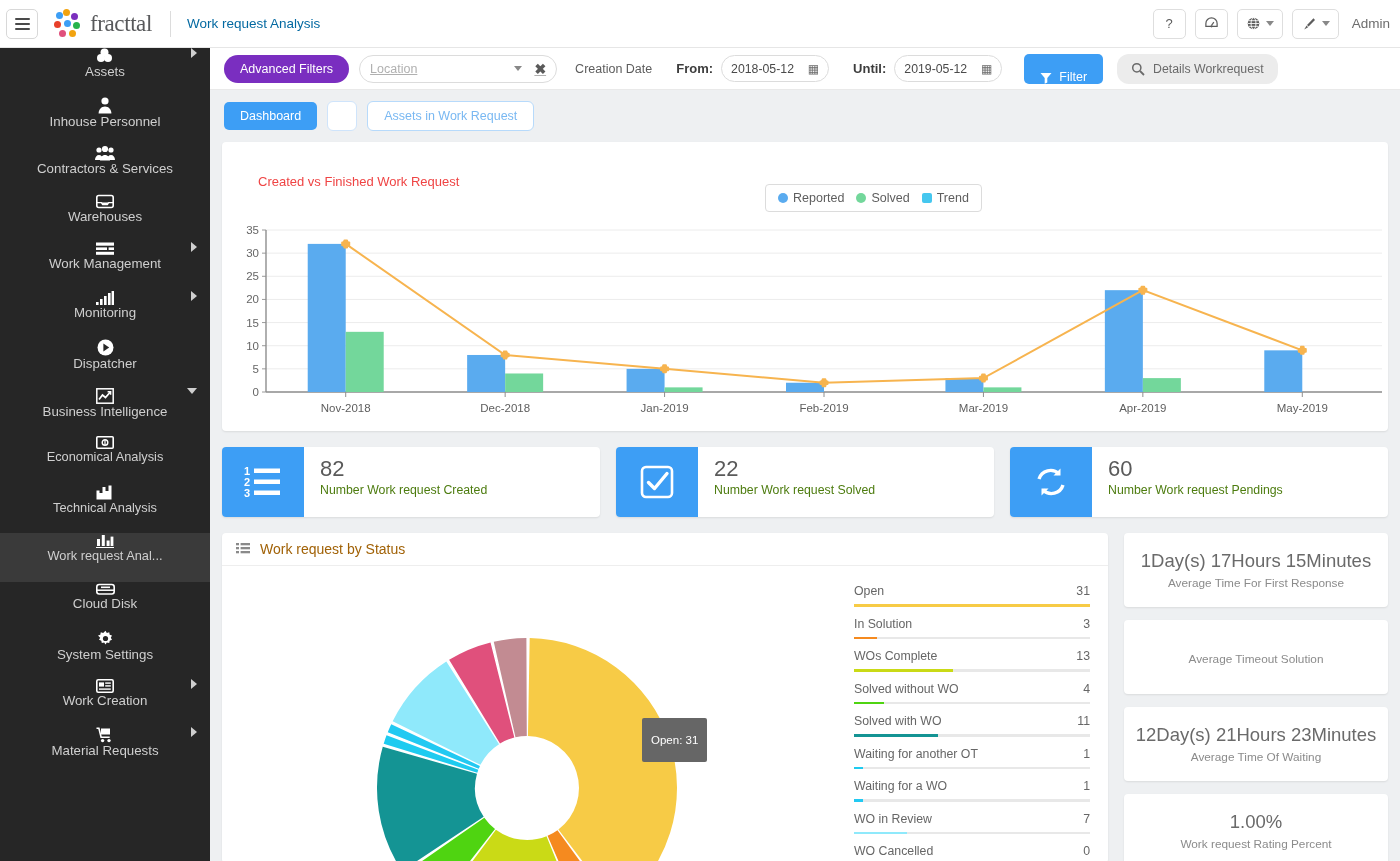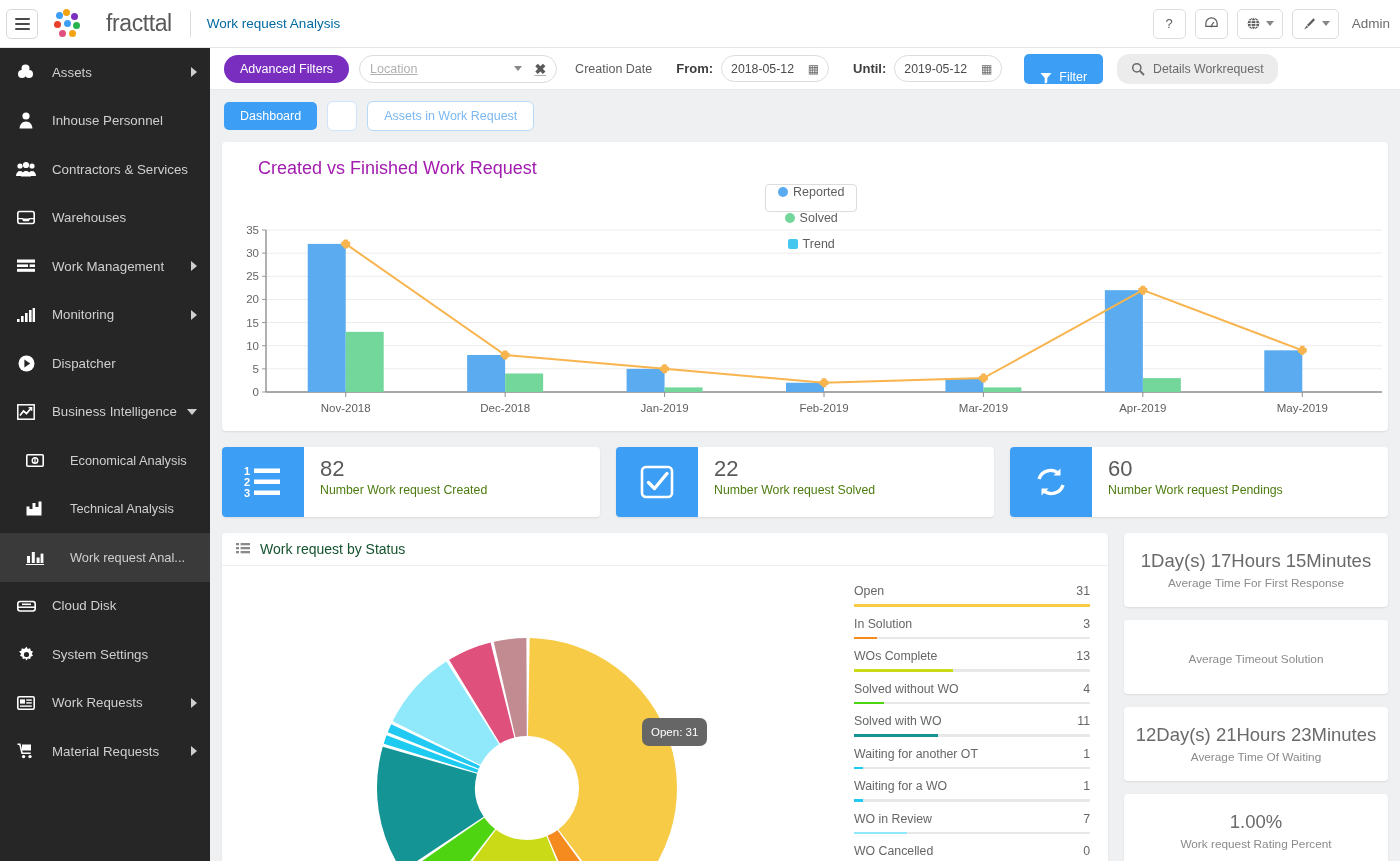--- a/index.html
+++ b/index.html
@@ -21,22 +21,22 @@
     border-radius: 5px; background: #fff; display: flex; flex-direction: column;
     align-items: center; justify-content: center; gap: 3px; cursor: pointer;
   }
   .hamburger span { display: block; width: 15px; height: 2px; background: #4a4a4a; border-radius: 1px; }
   .brand { display: flex; align-items: center; margin-left: 14px; }
   .brand-logo { width: 30px; height: 30px; position: relative; }
   .brand-logo i {
     position: absolute; width: 7px; height: 7px; border-radius: 50%;
   }
   .brand-text {
-    font-size: 23px; color: #58595b; margin-left: 24px; letter-spacing: -0.4px;
-    font-family: Liberation Sans, sans-serif; font-weight: 400;
+    font-size: 23px; color: #58595b; margin-left: 8px; letter-spacing: -0.4px;
+    font-family: Liberation Serif, serif; font-weight: 400;
   }
   .tb-divider { width: 1px; height: 26px; background: #dcdcdc; margin-left: 18px; }
   .tb-title { font-size: 13.5px; color: #0369a1; margin-left: 16px; }
   .tb-right { margin-left: auto; display: flex; align-items: center; padding-right: 0px; }
   .tb-btn {
     height: 30px; min-width: 33px; border: 1px solid #dedede; border-radius: 5px;
     background: #fff; display: flex; align-items: center; justify-content: center;
     margin-right: 9px; color: #5c5c5c; font-size: 13px; cursor: pointer; padding: 0 8px;
     gap: 5px;
   }
@@ -46,21 +46,21 @@
   }
   .tb-user { font-size: 13.5px; color: #6d6d6d; margin-left: 4px; margin-right: 10px;}
 
   
   .sidebar {
     position: absolute; top: 48px; left: 0; width: 210px; height: 813px;
     background: #262626; overflow: hidden; z-index: 15;
   }
   .nav-item {
     height: 48.5px; display: flex; align-items: center; color: #cfcfcf;
-    font-size: 13.3px; cursor: pointer; position: relative;
+    font-size: 13.3px; cursor: pointer; position: relative; flex-direction: column;
   }
   .nav-item .ico {
     width: 52px; display: flex; align-items: center; justify-content: center;
     color: #ffffff; flex: none;
   }
   .nav-item.sub .ico { width: 70px; margin-left: 0; }
   .nav-item.sub { font-size: 12.8px; color: #cfcfcf; }
   .nav-item.active { background: #3a3a3a; }
   .nav-arrow {
     position: absolute; right: 13px; width: 0; height: 0;
@@ -122,25 +122,25 @@
   }
   .tab-ghost {
     border: 1px solid #b7dafb; color: #79b8f2; background: #fff; border-radius: 6px;
     height: 30px; padding: 0 16px; font-size: 12.5px; cursor: pointer;
   }
 
   .card {
     background: #fff; border-radius: 4px; box-shadow: 0 1px 2px rgba(0,0,0,.09);
   }
   .chart-card { margin: 0 12px 0 12px; height: 289px; position: relative; }
-  .chart-title { font-size: 18px; color: #a21caf; padding: 16px 0 0 36px; }
+  .chart-title { font-size: 13px; color: #ef4444; padding: 32px 0 0 36px; }
   .legend {
     position: absolute; top: 42px; left: 543px; border: 1px solid #dcdcdc;
     border-radius: 4px; background: #fff; height: 28px; display: flex;
-    align-items: center; gap: 12px; padding: 0 12px; font-size: 12.5px; color: #5e5e5e; flex-direction: column;
+    align-items: center; gap: 12px; padding: 0 12px; font-size: 12.5px; color: #5e5e5e;
   }
   .lg { display: flex; align-items: center; gap: 5px; }
   .lg .dot { width: 10px; height: 10px; border-radius: 50%; display: inline-block; }
 
   .plot { position: absolute; left: 0; top: 80px; width: 1166px; height: 200px; }
 
   
   .kpis { display: flex; gap: 16px; margin: 16px 12px 0 12px; }
   .kpi { height: 70px; display: flex; align-items: stretch; border-radius: 4px; overflow: hidden;
          background:#fff; box-shadow: 0 1px 2px rgba(0,0,0,.09); }
@@ -150,27 +150,27 @@
   }
   .kpi-body { padding: 10px 0 0 16px; }
   .kpi-num { font-size: 22px; color: #5a5a5a; line-height: 1.05; font-weight: 400; }
   .kpi-lbl { font-size: 12.3px; color: #4d7c0f; margin-top: 3px; }
 
   
   .bottom { display: flex; gap: 16px; margin: 16px 12px 0 12px; }
   .status-card { width: 886px; height: 330px; position: relative; overflow: hidden; }
   .status-head {
     height: 33px; display: flex; align-items: center; gap: 10px; padding-left: 14px;
-    border-bottom: 1px solid #eee; font-size: 14px; color: #14532d;
+    border-bottom: 1px solid #eee; font-size: 14px; color: #a16207;
   }
   .status-body { display: flex; height: 297px; }
   .donut-wrap { width: 620px; position: relative; }
   .tooltip {
     position: absolute; left: 420px; top: 152px; background: #666;
-    color: #fff; font-size: 11.5px; padding: 8px 9px; border-radius: 7px;
+    color: #fff; font-size: 11.5px; padding: 16px 9px; border-radius: 2px;
   }
   .status-list { flex: 1; padding: 8px 18px 0 12px; }
   .st-row { margin-bottom: 0px; padding-top: 10px; }
   .st-top { display: flex; font-size: 12.3px; color: #666; }
   .st-val { margin-left: auto; }
   .st-track { height: 2.5px; background: #e8e8e8; margin-top: 6px; position: relative; }
   .st-fill { height: 2.5px; position: absolute; left: 0; top: 0; }
 
   .side-cards { flex: 1; display: flex; flex-direction: column; gap: 13px; }
   .metric {
@@ -376,21 +376,21 @@
     <div class="nav-item">
       <span class="ico">
         <svg width="18" height="14" viewBox="0 0 18 14">
           <rect x="0.8" y="0.8" width="16.4" height="12.4" rx="1.4" fill="none" stroke="#fff" stroke-width="1.6"></rect>
           <rect x="3" y="3.4" width="5" height="4.2" fill="#fff"></rect>
           <rect x="9.2" y="3.4" width="5.6" height="1.4" fill="#fff"></rect>
           <rect x="9.2" y="6.2" width="5.6" height="1.4" fill="#fff"></rect>
           <rect x="3" y="9.4" width="11.8" height="1.4" fill="#fff"></rect>
         </svg>
       </span>
-      <span class="nav-label">Work Requests</span>
+      <span class="nav-label">Work Creation</span>
       <span class="nav-arrow"></span>
     </div>
     <div class="nav-item">
       <span class="ico">
         <svg width="18" height="16" viewBox="0 0 18 16">
           <path d="M0.5 1.2h2.4l2.2 9h8.6" fill="none" stroke="#fff" stroke-width="1.6"></path>
           <rect x="5" y="1.5" width="9" height="6" fill="#fff"></rect>
           <circle cx="6.6" cy="13.6" r="1.7" fill="#fff"></circle>
           <circle cx="13" cy="13.6" r="1.7" fill="#fff"></circle>
         </svg>

